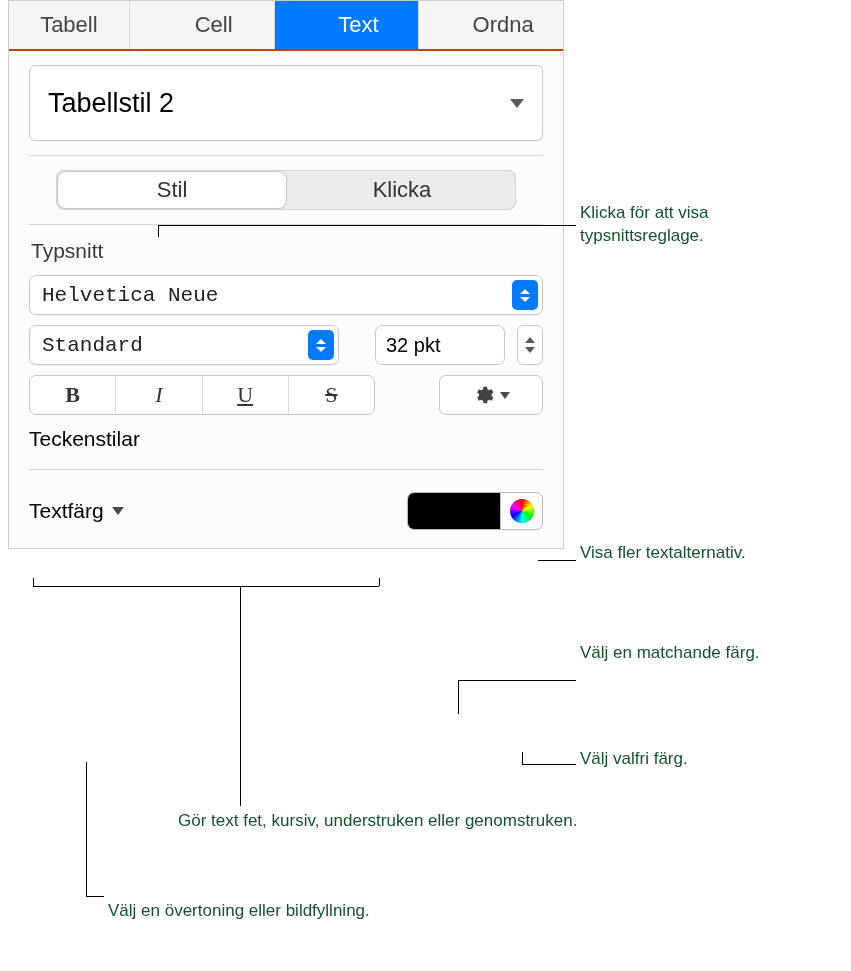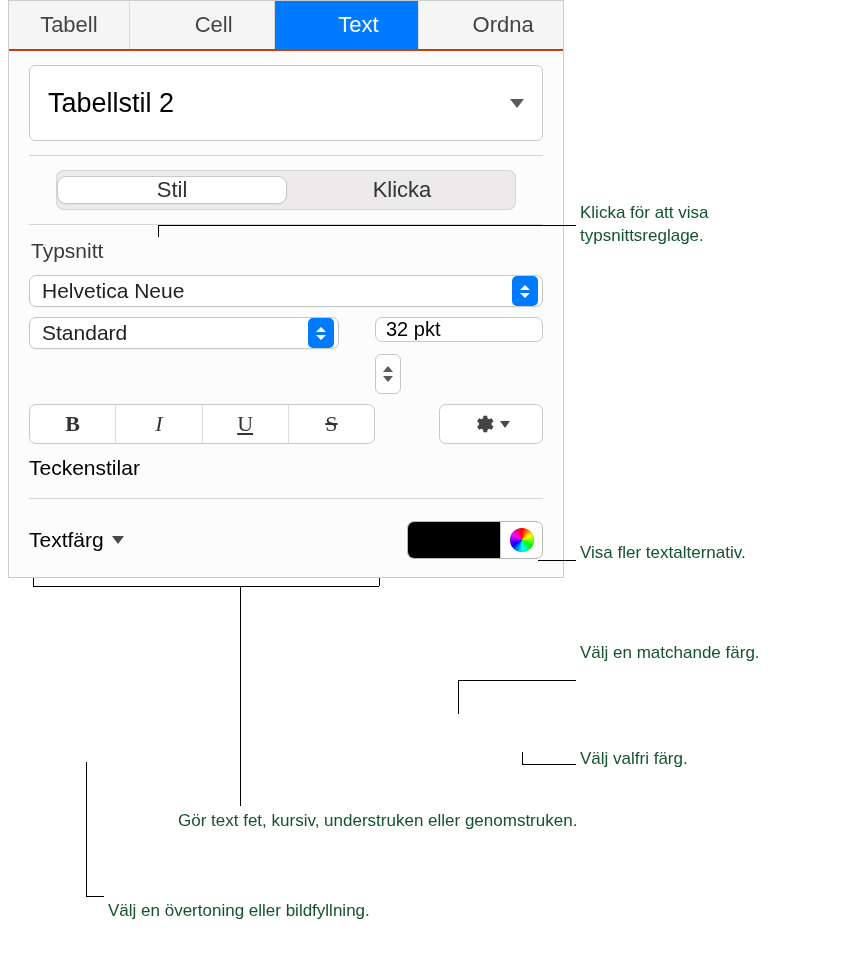--- a/index.html
+++ b/index.html
@@ -72,21 +72,20 @@
   
   .seg-wrap { display: flex; justify-content: center; margin-bottom: 14px; }
   .seg {
     width: 460px;
     height: 40px;
     display: flex;
     border-radius: 8px;
     background: #eceaea;
     box-shadow: inset 0 0 0 1px #d6d6d6;
     overflow: hidden;
-    align-items: center;
   }
   .seg div {
     flex: 1;
     display: flex;
     align-items: center;
     justify-content: center;
     font-size: 22px;
     color: #333;
     cursor: pointer;
   }
@@ -99,31 +98,32 @@
 
   .section-label {
     font-size: 21px;
     color: #3a3a3a;
     margin: 10px 0 12px 2px;
     font-weight: 500;
   }
 
   
   .popup {
-    height: 32px;
+    height: 40px;
     background: #fff;
     border: 1px solid #c7c7c7;
     border-radius: 7px;
     display: flex;
     align-items: center;
     padding: 0 0 0 12px;
     font-size: 21px;
     color: #222;
     position: relative;
     box-shadow: 0 1px 1px rgba(0,0,0,.04);
+    font-family: Liberation Mono, monospace;
   }
   .popup .knob, .stepper .knob {
     width: 26px;
     height: 30px;
     background: #007aff;
     border-radius: 5px;
     display: flex;
     flex-direction: column;
     align-items: center;
     justify-content: center;
@@ -140,21 +140,21 @@
   .knob .d {
     width: 0; height: 0;
     border-left: 5px solid transparent;
     border-right: 5px solid transparent;
     border-top: 5px solid #fff;
   }
 
   .row { display: flex; gap: 10px; margin-bottom: 10px; }
   .grow { flex: 1; }
 
-  .stepper-group { display: flex; gap: 12px; width: 168px; flex-direction: column; }
+  .stepper-group { display: flex; gap: 12px; width: 168px; }
   .size-field {
     flex: 1;
     height: 40px;
     border: 1px solid #c7c7c7;
     border-radius: 7px;
     background: #fff;
     display: flex;
     align-items: center;
     padding: 0 10px;
     font-size: 20px;

